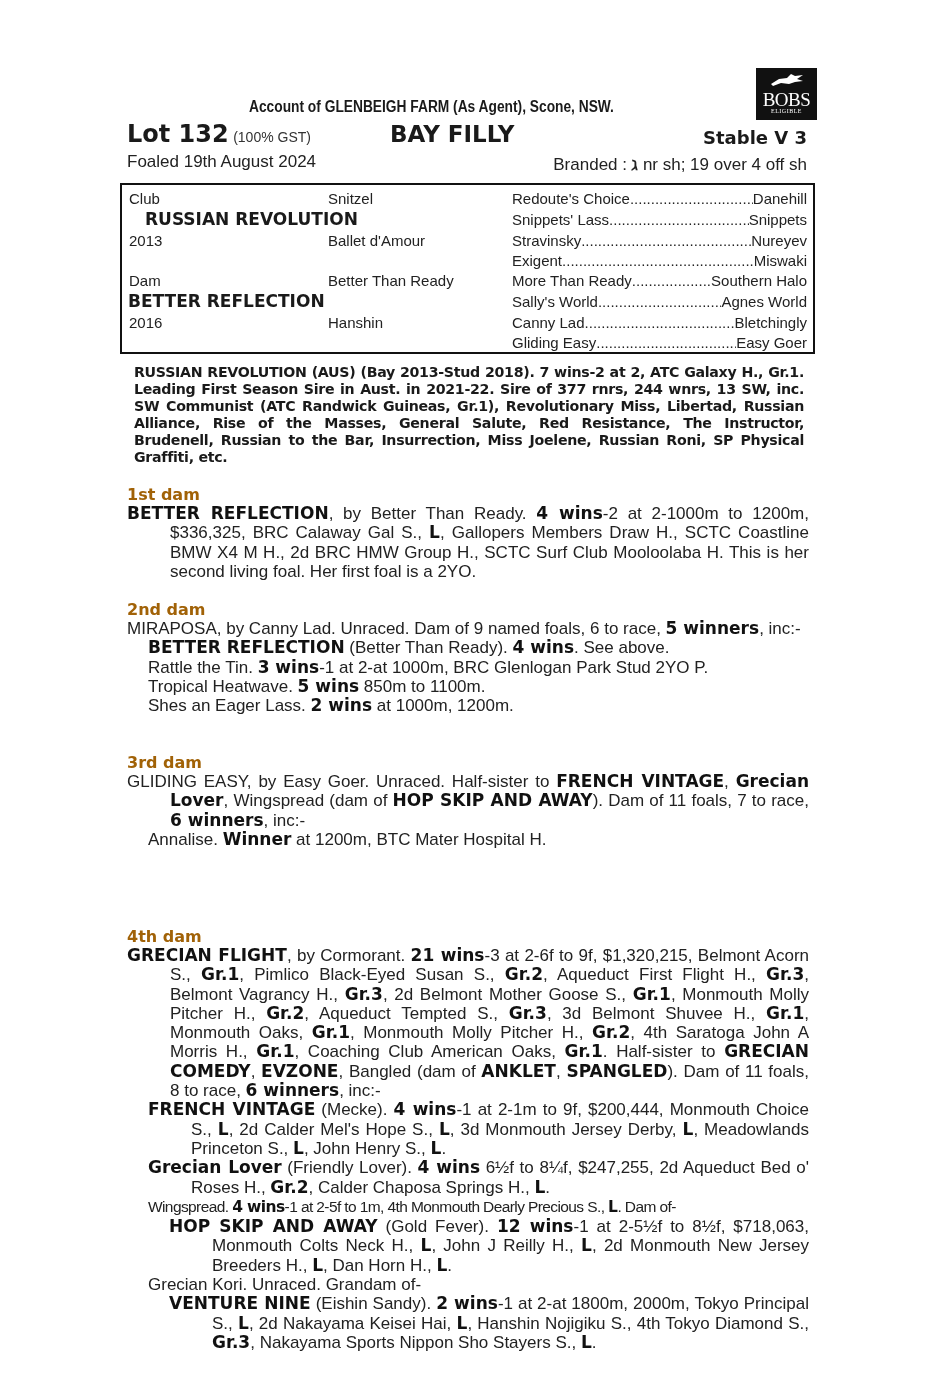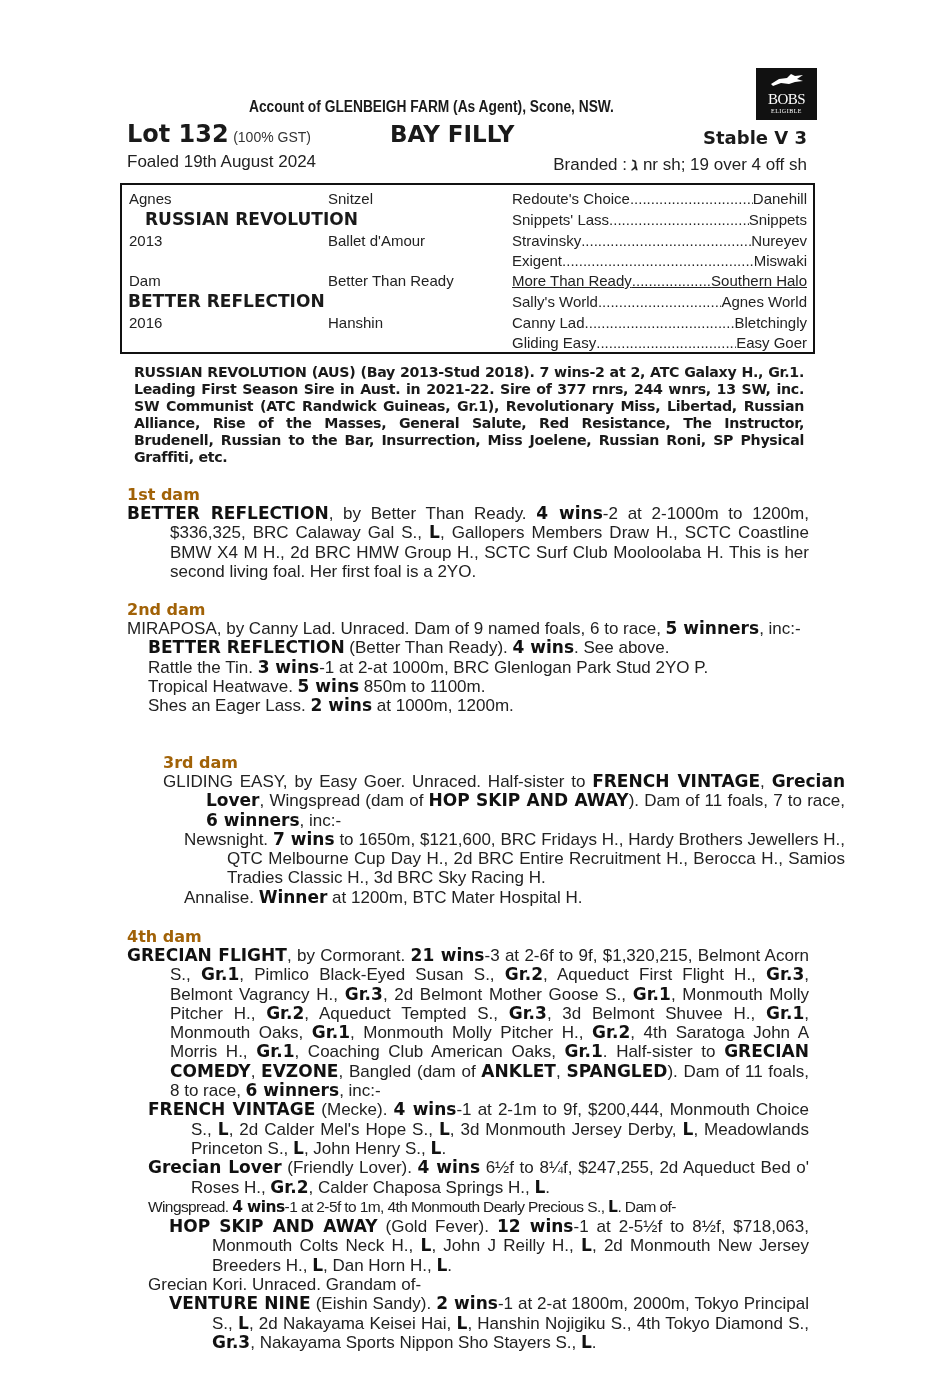--- a/index.html
+++ b/index.html
@@ -2,21 +2,21 @@
 <html><head>
 <meta charset="utf-8">
 <style>
   html, body { margin:0; padding:0; background:#ffffff; }
   body { width:938px; height:1400px; position:relative; color:#1a1a1a;
          font-family:"Liberation Sans", sans-serif; overflow:hidden; }
 
   #logo { position:absolute; left:756px; top:68px; width:61px; height:52px; background:#111;
           color:#fff; text-align:center; }
   #logo .horse { font-size:14px; line-height:18px; margin-top:4px; }
-  #logo .bobs { font-family:"Liberation Serif", serif; font-size:15px; line-height:15px; letter-spacing:-0.5px; }
+  #logo .bobs { font-family:"Liberation Serif", serif; font-size:19px; line-height:15px; letter-spacing:-0.5px; }
   #logo .elig { font-family:"Liberation Serif", serif; font-size:6px; letter-spacing:0.5px; line-height:8px; }
 
   #account { position:absolute; left:249px; top:98px; font-family:"Liberation Sans", sans-serif;
              font-weight:bold; font-size:16px; transform:scaleX(0.86); transform-origin:left top; white-space:nowrap; }
   #lot { position:absolute; left:127px; top:120px; white-space:nowrap; }
   #lot .lotno { font-family:"DejaVu Sans", sans-serif; font-weight:bold; font-size:24px; }
   #lot .gst { font-size:14px; color:#333; }
   #sex { position:absolute; left:390px; top:121px; font-family:"DejaVu Sans", sans-serif; font-weight:bold; font-size:23px; }
   #stable { position:absolute; right:131px; top:127px; font-family:"DejaVu Sans", sans-serif; font-weight:bold; font-size:18px; }
   #foaled { position:absolute; left:127px; top:152px; font-size:17px; color:#222; }
@@ -65,21 +65,21 @@
 <div id="sex">BAY FILLY</div>
 <div id="stable">Stable V 3</div>
 <div id="foaled">Foaled 19th August 2024</div>
 <div id="branded">
   <span>Branded :</span>
   <span style="font-family:'DejaVu Serif',serif;font-weight:bold;">ℷ</span>
   <span>nr sh; 19 over 4 off sh</span>
 </div>
 
 <div id="ped">
-  <div class="pc" style="left:7px;top:5px;">Agnes</div>
+  <div class="pc" style="left:7px;top:5px;">Club</div>
   <div class="pname" style="left:6px;top:24px;margin-left:17px;">RUSSIAN REVOLUTION</div>
   <div class="pc" style="left:7px;top:47px;">2013</div>
   <div class="pc" style="left:7px;top:87px;">Dam</div>
   <div class="pname" style="left:6px;top:106px;">BETTER REFLECTION</div>
   <div class="pc" style="left:7px;top:129px;">2016</div>
 
   <div class="pc" style="left:206px;top:5px;">Snitzel</div>
   <div class="pc" style="left:206px;top:47px;">Ballet d'Amour</div>
   <div class="pc" style="left:206px;top:87px;">Better Than Ready</div>
   <div class="pc" style="left:206px;top:129px;">Hanshin</div>
@@ -97,21 +97,21 @@
   <div class="anc" style="top:47px;">
       <span class="l">Stravinsky</span>
       <span class="dots"></span>
       <span class="r">Nureyev</span>
     </div>
   <div class="anc" style="top:67px;">
       <span class="l">Exigent</span>
       <span class="dots"></span>
       <span class="r">Miswaki</span>
     </div>
-  <div class="anc" style="top:87px;text-decoration:underline;">
+  <div class="anc" style="top:87px;">
       <span class="l">More Than Ready</span>
       <span class="dots"></span>
       <span class="r">Southern Halo</span>
     </div>
   <div class="anc" style="top:108px;">
       <span class="l">Sally's World</span>
       <span class="dots"></span>
       <span class="r">Agnes World</span>
     </div>
   <div class="anc" style="top:129px;">
@@ -135,24 +135,23 @@
 
 <div class="sec" style="top:600px;">
   <h3>2nd dam</h3>
   <p class="p lvl0"><span>MIRAPOSA, by Canny Lad. Unraced. Dam of 9 named foals, 6 to race, </span><span class="k">5 winners</span><span>, inc:-</span></p>
   <p class="p lvl1"><span class="k">BETTER REFLECTION</span><span> (Better Than Ready). </span><span class="k">4 wins</span><span>. See above.</span></p>
   <p class="p lvl1"><span>Rattle the Tin. </span><span class="k">3 wins</span><span>-1 at 2-at 1000m, BRC Glenlogan Park Stud 2YO P.</span></p>
   <p class="p lvl1"><span>Tropical Heatwave. </span><span class="k">5 wins</span><span> 850m to 1100m.</span></p>
   <p class="p lvl1"><span>Shes an Eager Lass. </span><span class="k">2 wins</span><span> at 1000m, 1200m.</span></p>
 </div>
 
-<div class="sec" style="top:753px;margin-left:36px;">
+<div class="sec" style="top:753px;">
   <h3>3rd dam</h3>
   <p class="p lvl0"><span>GLIDING EASY, by Easy Goer. Unraced. Half-sister to </span><span class="k">FRENCH VINTAGE</span><span>, </span><span class="k">Grecian Lover</span><span>, Wingspread (dam of </span><span class="k">HOP SKIP AND AWAY</span><span>). Dam of 11 foals, 7 to race, </span><span class="k">6 winners</span><span>, inc:-</span></p>
-  <p class="p lvl1"><span>Newsnight. </span><span class="k">7 wins</span><span> to 1650m, $121,600, BRC Fridays H., Hardy Brothers Jewellers H., QTC Melbourne Cup Day H., 2d BRC Entire Recruitment H., Berocca H., Samios Tradies Classic H., 3d BRC Sky Racing H.</span></p>
   <p class="p lvl1"><span>Annalise. </span><span class="k">Winner</span><span> at 1200m, BTC Mater Hospital H.</span></p>
 </div>
 
 <div class="sec" style="top:927px;">
   <h3>4th dam</h3>
   <p class="p lvl0"><span class="k">GRECIAN FLIGHT</span><span>, by Cormorant. </span><span class="k">21 wins</span><span>-3 at 2-6f to 9f, $1,320,215, Belmont Acorn S., </span><span class="k">Gr.1</span><span>, Pimlico Black-Eyed Susan S., </span><span class="k">Gr.2</span><span>, Aqueduct First Flight H., </span><span class="k">Gr.3</span><span>, Belmont Vagrancy H., </span><span class="k">Gr.3</span><span>, 2d Belmont Mother Goose S., </span><span class="k">Gr.1</span><span>, Monmouth Molly Pitcher H., </span><span class="k">Gr.2</span><span>, Aqueduct Tempted S., </span><span class="k">Gr.3</span><span>, 3d Belmont Shuvee H., </span><span class="k">Gr.1</span><span>, Monmouth Oaks, </span><span class="k">Gr.1</span><span>, Monmouth Molly Pitcher H., </span><span class="k">Gr.2</span><span>, 4th Saratoga John A Morris H., </span><span class="k">Gr.1</span><span>, Coaching Club American Oaks, </span><span class="k">Gr.1</span><span>. Half-sister to </span><span class="k">GRECIAN COMEDY</span><span>, </span><span class="k">EVZONE</span><span>, Bangled (dam of </span><span class="k">ANKLET</span><span>, </span><span class="k">SPANGLED</span><span>). Dam of 11 foals, 8 to race, </span><span class="k">6 winners</span><span>, inc:-</span></p>
 
   <p class="p lvl1"><span class="k">FRENCH VINTAGE</span><span> (Mecke). </span><span class="k">4 wins</span><span>-1 at 2-1m to 9f, $200,444, Monmouth Choice S., </span><span class="k">L</span><span>, 2d Calder Mel's Hope S., </span><span class="k">L</span><span>, 3d Monmouth Jersey Derby, </span><span class="k">L</span><span>, Meadowlands Princeton S., </span><span class="k">L</span><span>, John Henry S., </span><span class="k">L</span><span>.</span></p>
 
   <p class="p lvl1"><span class="k">Grecian Lover</span><span> (Friendly Lover). </span><span class="k">4 wins</span><span> 6½f to 8¼f, $247,255, 2d Aqueduct Bed o' Roses H., </span><span class="k">Gr.2</span><span>, Calder Chaposa Springs H., </span><span class="k">L</span><span>.</span></p>

